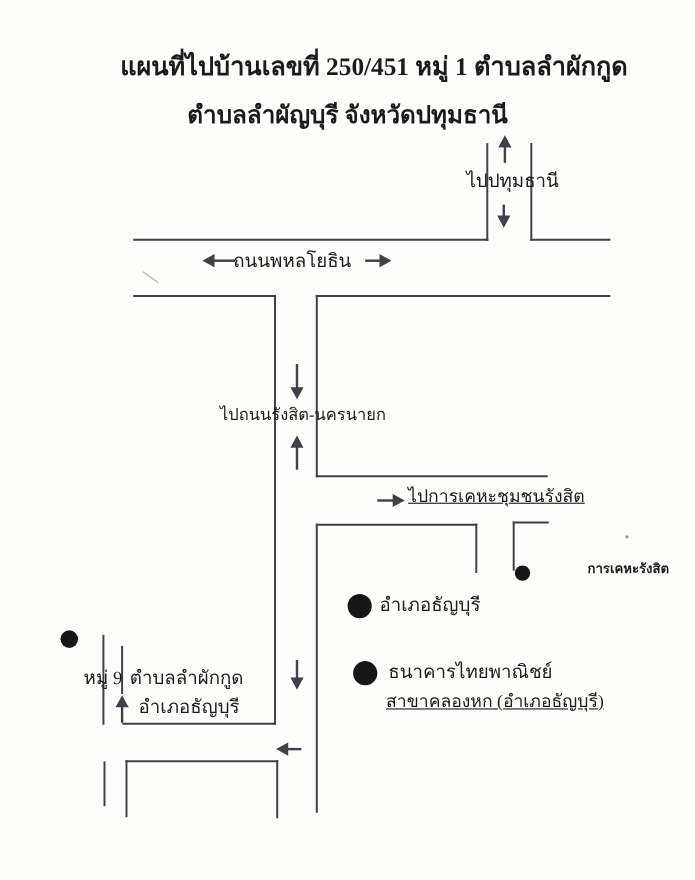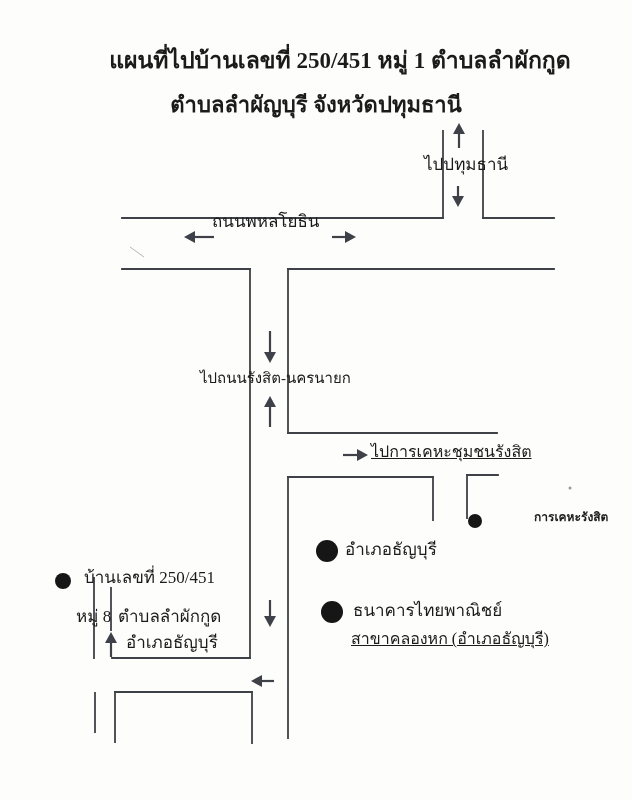--- a/index.html
+++ b/index.html
@@ -139,36 +139,35 @@
 
     <line class="scratch" x1="130" y1="247" x2="144" y2="257"></line>
     <circle class="speck" cx="570" cy="488" r="1.5"></circle>
   </svg>
 
   <div class="title title1">แผนที่ไปบ้านเลขที่ 250/451  หมู่ 1  ตำบลลำผักกูด</div>
   <div class="title title2">ตำบลลำผัญบุรี  จังหวัดปทุมธานี</div>
 
   <div class="lbl" style="left:424px;top:155px;">ไปปทุมธานี</div>
 
-  <div class="lbl" style="left:212px;top:212px;">ถนนพหลโยธิน</div>
+  <div class="lbl" style="left:212px;top:228px;">ถนนพหลโยธิน</div>
 
   <div class="lbl fs15" style="left:200px;top:370px;">ไปถนนรังสิต-นครนายก</div>
 
   <div class="lbl fs16" style="left:371px;top:443px;">ไปการเคหะชุมชนรังสิต</div>
 
 
   <div class="lbl small-bold" style="left:486px;top:511px;">การเคหะรังสิต</div>
 
   <div class="lbl" style="left:345px;top:540px;">อำเภอธัญบุรี</div>
 
   <div class="lbl" style="left:353px;top:601px;">ธนาคารไทยพาณิชย์</div>
 
   <div class="lbl fs16" style="left:351px;top:630px;">สาขาคลองหก (อำเภอธัญบุรี)</div>
 
-  <div class="lbl" style="left:84px;top:568px;">บ้านเลขที่ 250/451</div>
 
-  <div class="lbl" style="left:76px;top:607px;">หมู่ 8</div>
+  <div class="lbl" style="left:76px;top:607px;">หมู่ 9</div>
 
   <div class="lbl" style="left:118px;top:607px;">ตำบลลำผักกูด</div>
 
   <div class="lbl" style="left:126px;top:633px;">อำเภอธัญบุรี</div>
 
 </div>
 
 </body></html>

